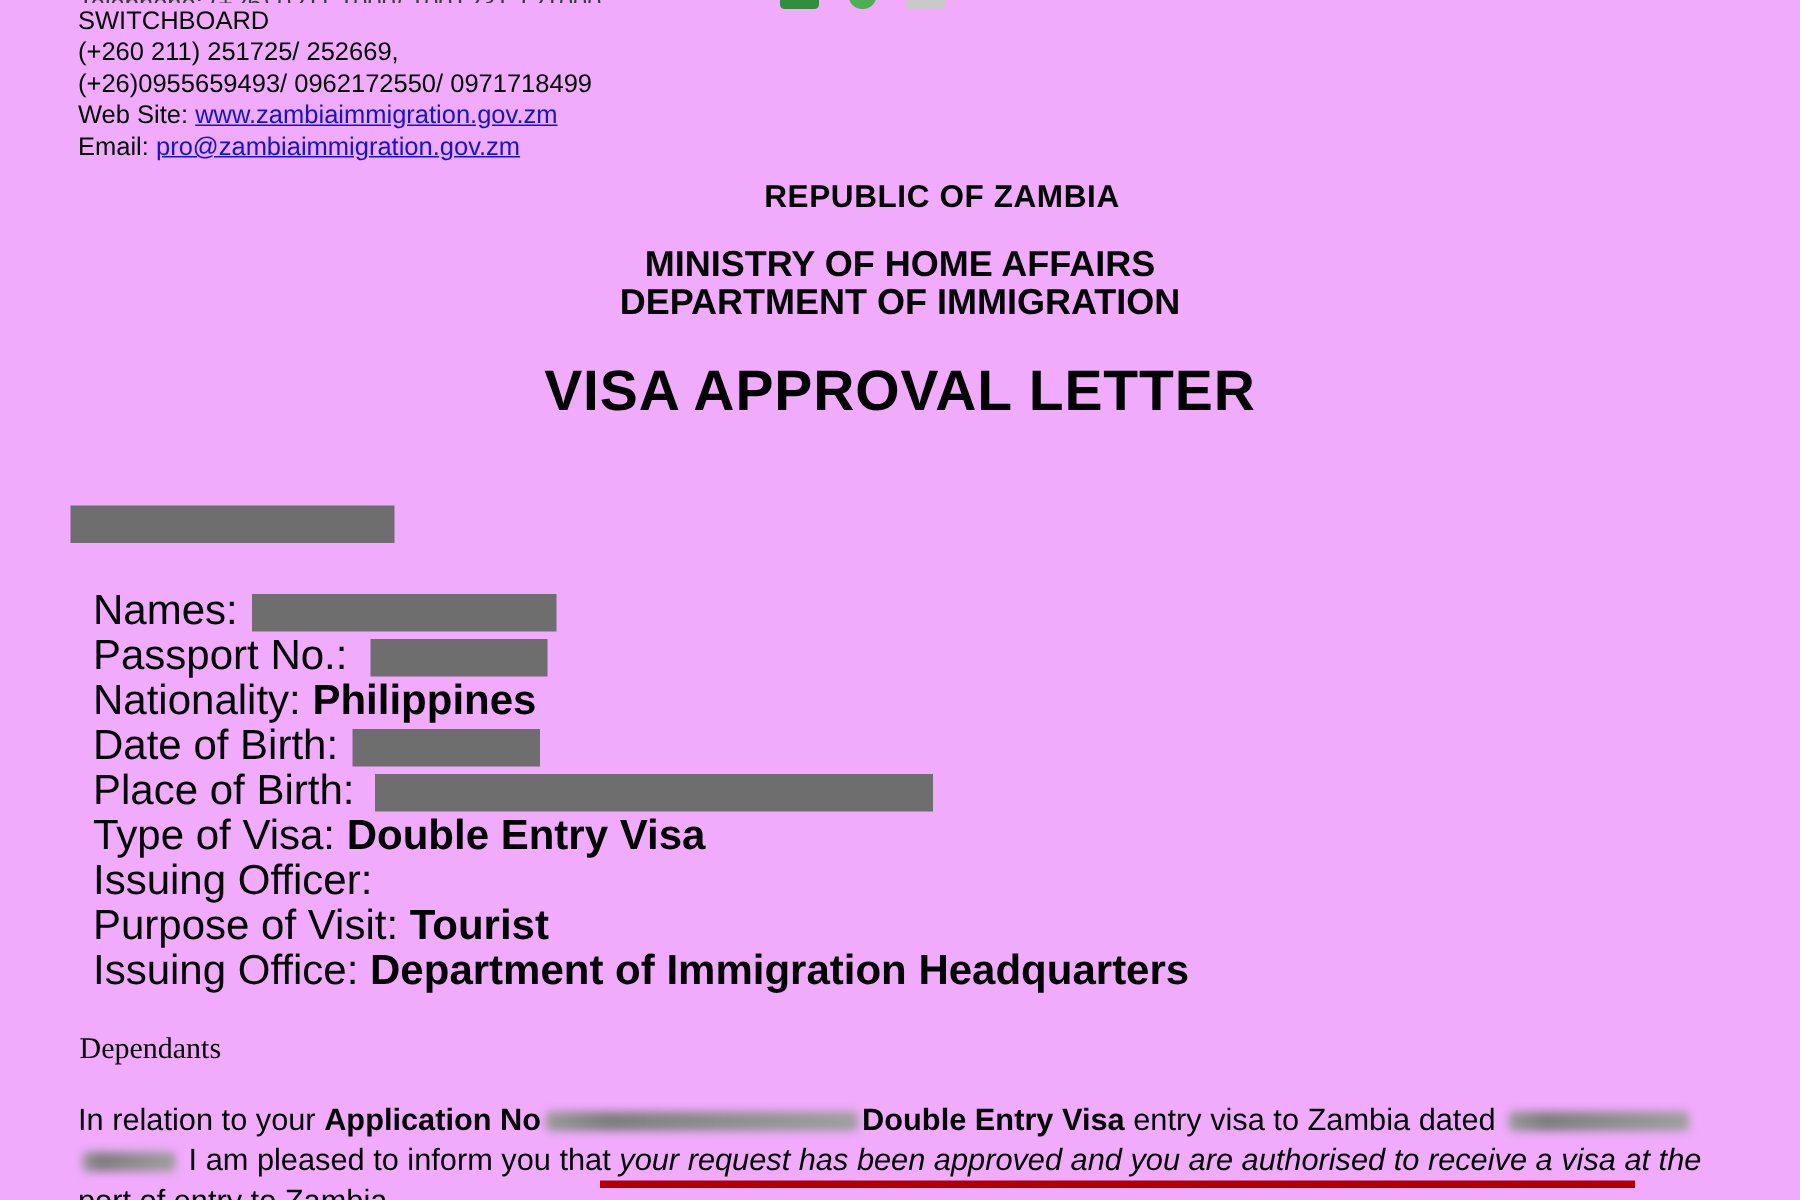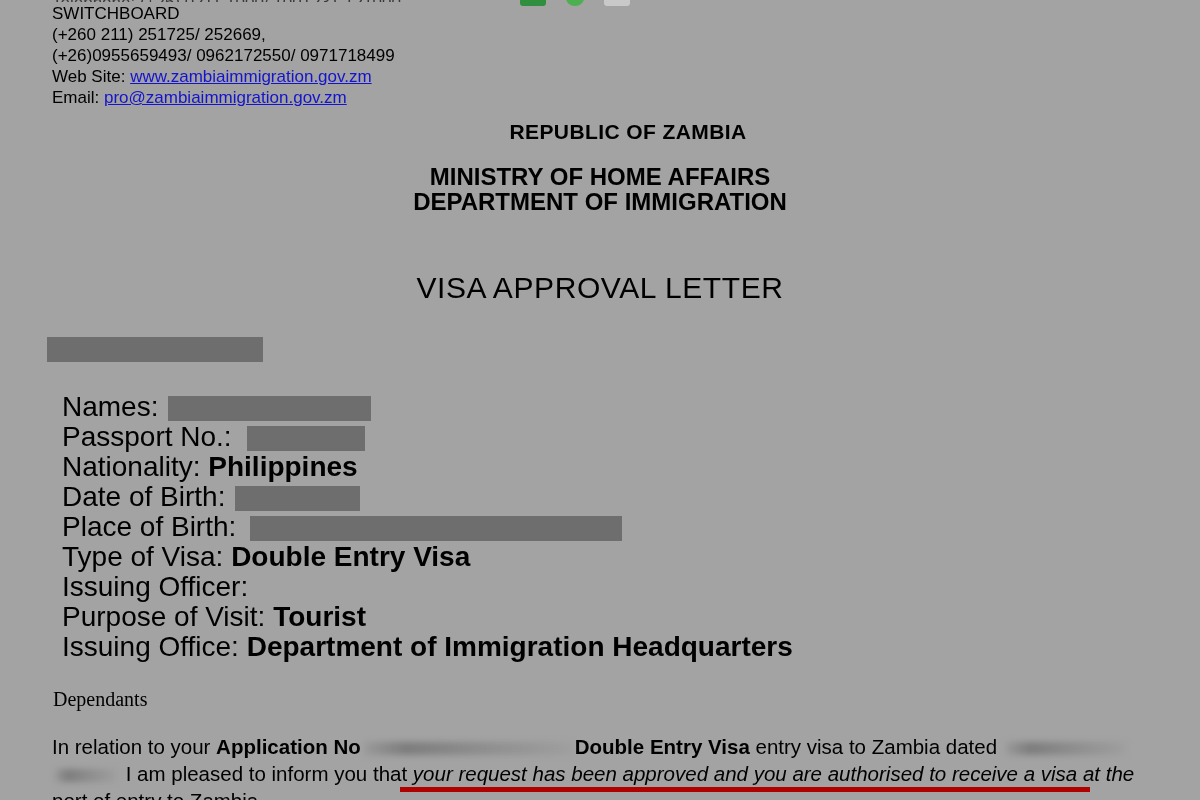--- a/index.html
+++ b/index.html
@@ -12,21 +12,21 @@
     height: 800px;
     overflow: hidden;
     font-family: "Liberation Sans", sans-serif;
     color: #000000;
     position: relative;
   }
   .page {
     position: relative;
     width: 1200px;
     height: 800px;
-    background: #a3a3a3;
+    background: #f0abfc;
   }
 
   
   .header-contact {
     position: absolute;
     left: 52px;
     top: -8px;
     font-size: 17px;
     line-height: 21px;
   }
@@ -82,23 +82,23 @@
     letter-spacing: 0.4px;
     margin-left: 28px;
   }
   .t-ministry {
     top: 164px;
     font-size: 24px;
     font-weight: bold;
     line-height: 25px;
   }
   .t-title {
-    top: 271px;
-    font-size: 30px;
-    font-weight: normal;
+    top: 240px;
+    font-size: 38px;
+    font-weight: bold;
     letter-spacing: 0.6px;
   }
 
   
   .redact {
     display: inline-block;
     background: #6e6e6e;
     vertical-align: middle;
     height: 24px;
   }

